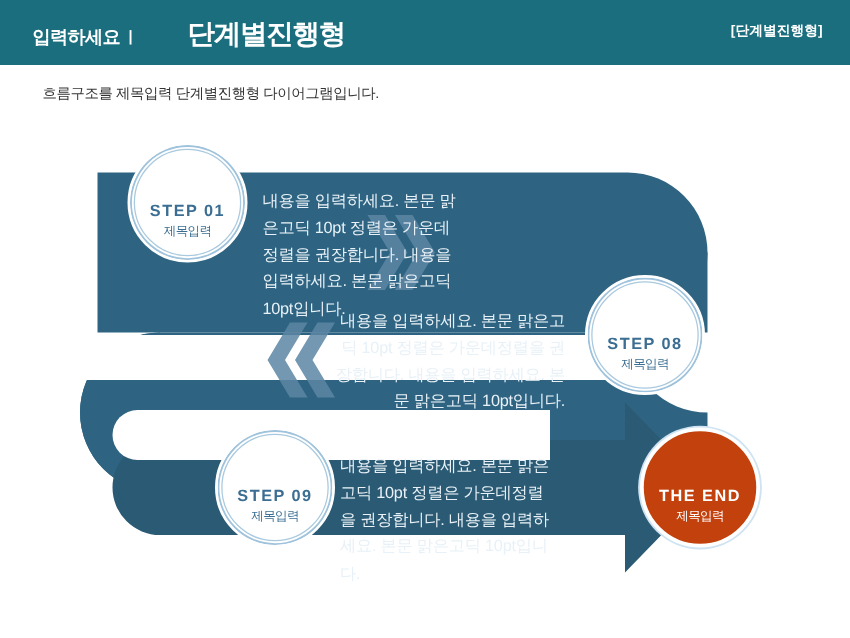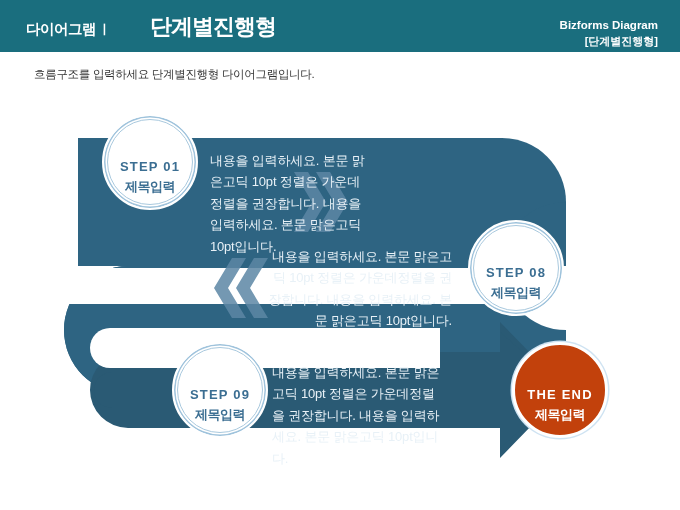--- a/index.html
+++ b/index.html
@@ -112,22 +112,22 @@
     line-height: 1.25;
   }
   .node .node-en {
     font-size: 13px;
     font-weight: bold;
     letter-spacing: 1.2px;
     white-space: nowrap;
     margin-top: 30px;
   }
   .node .node-ko {
-    font-size: 13px;
-    font-weight: bold;
+    font-size: 10px;
+    font-weight: normal;
     letter-spacing: -0.5px;
     margin-top: 3px;
     white-space: nowrap;
   }
   .node-white {
     background: #ffffff;
     border: 2.5px solid #ffffff;
     box-shadow: 0 0 0 1.5px #9fc3dc inset;
   }
   .node-white .node-en,
@@ -160,29 +160,28 @@
   .body-text.align-left { text-align: left; }
   .body-text.align-right { text-align: right; }
 </style>
 </head>
 <body>
 
 <div class="header-bar"></div>
 <div class="header-rule"></div>
 
 <div class="header-title">
-  <span class="pre">다이어그램</span><span class="sep">ㅣ</span><span class="main">단계별진행형</span>
+  <span class="pre">입력하세요</span><span class="sep">ㅣ</span><span class="main">단계별진행형</span>
 </div>
 
 <div class="header-brand">
-  <span class="brand-en">Bizforms Diagram</span>
   <span class="brand-ko">[단계별진행형]</span>
 </div>
 
-<div class="description">흐름구조를 입력하세요 단계별진행형 다이어그램입니다.</div>
+<div class="description">흐름구조를 제목입력 단계별진행형 다이어그램입니다.</div>
 
 <div class="stage">
 
   <svg width="680" height="380" viewBox="0 0 680 380">
 
     <path d="M 78,38 L 502,38 A 64,64 0 0 1 502,166 L 78,166 Z" fill="#2e6482"></path>
 
     <path d="M 566,102 L 566,166 L 128,166 A 64,64 0 0 0 128,294 L 566,294
              L 566,230 A 64,64 0 0 1 566,102 Z" fill="#2e6482"></path>
 

